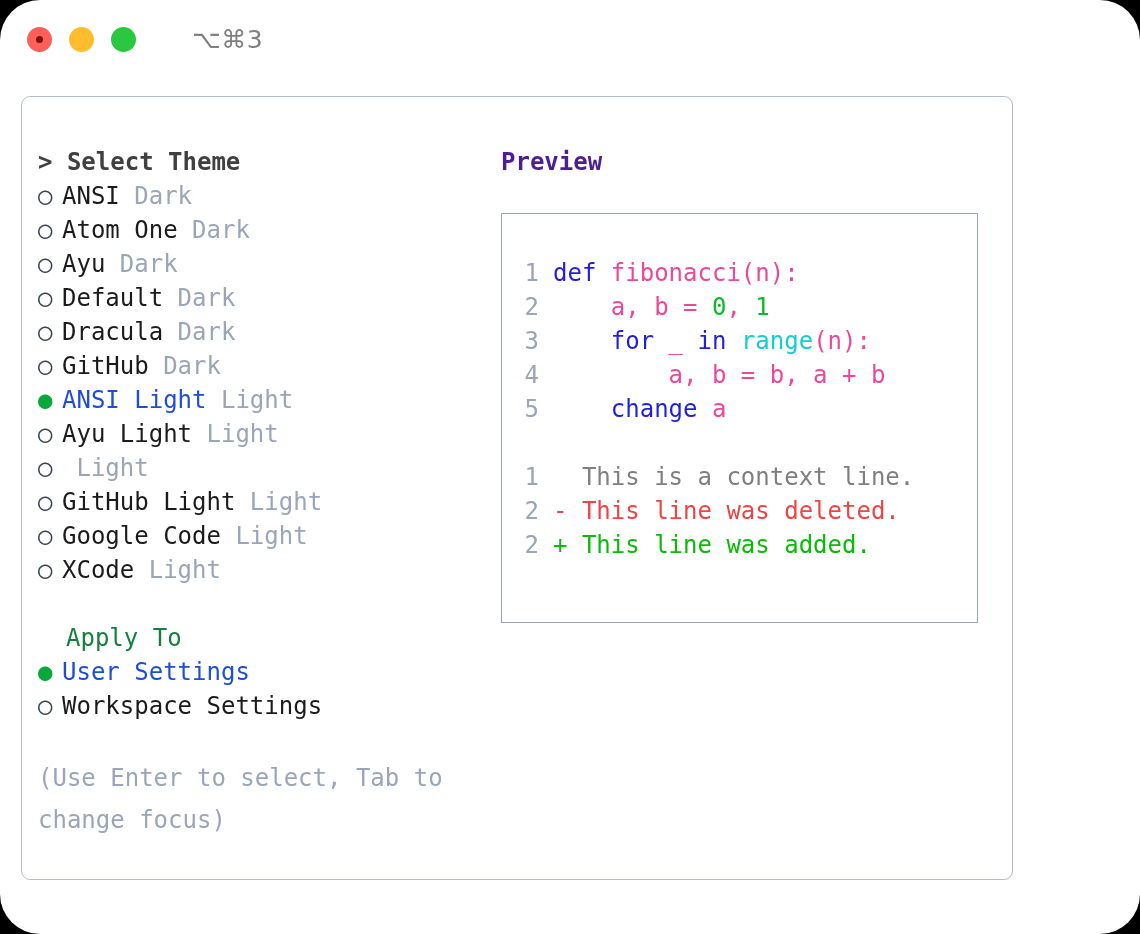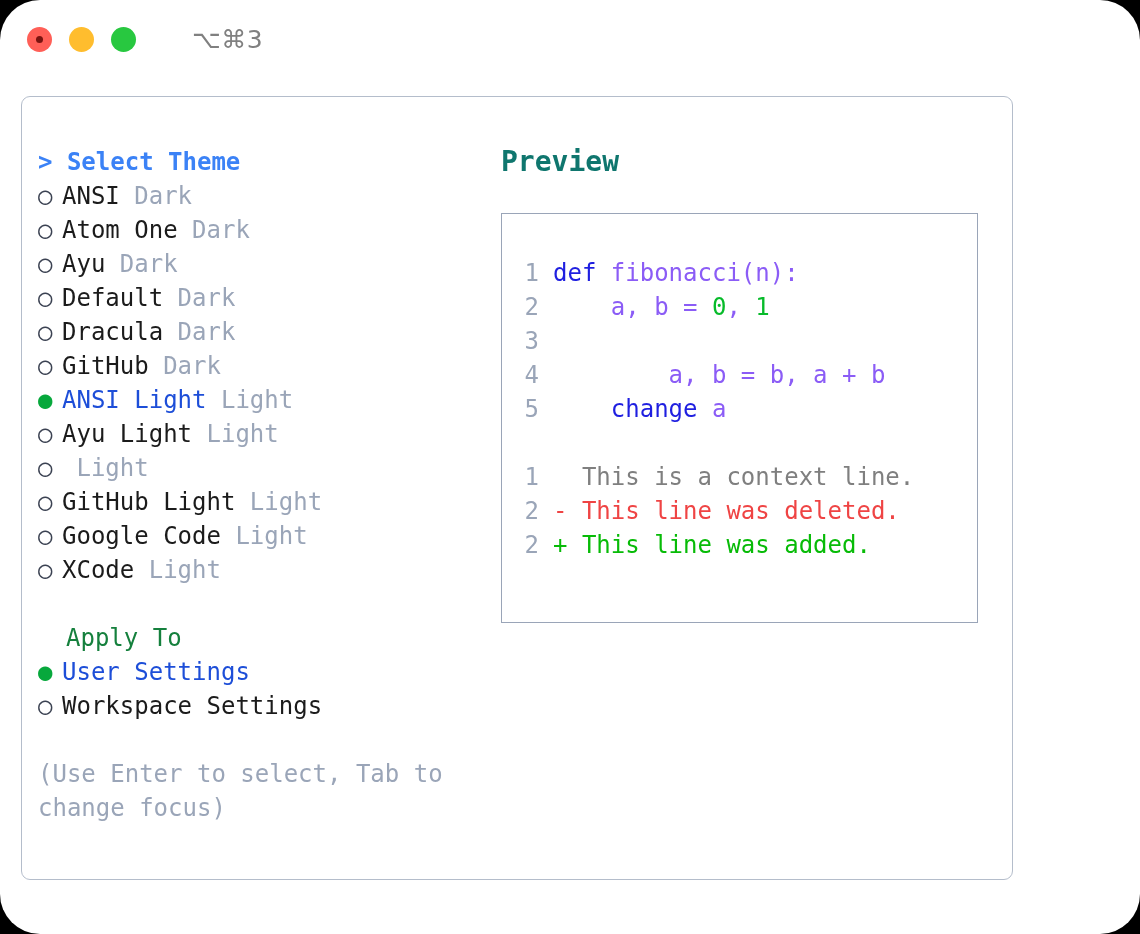--- a/index.html
+++ b/index.html
@@ -88,21 +88,21 @@
   
   .left-col {
     position: absolute;
     left: 16px;
     top: 48px;
     width: 460px;
   }
   .section-title {
     font-size: 24px;
     font-weight: bold;
-    color: #3b82f6;
+    color: #404040;
     line-height: 34px;
     white-space: pre;
   }
   .list { margin: 0; padding: 0; }
   .row {
     display: flex;
     align-items: baseline;
     line-height: 34px;
     height: 34px;
     font-size: 24px;
@@ -127,35 +127,35 @@
     line-height: 34px;
     height: 34px;
     padding-left: 28px;
     white-space: pre;
   }
 
   .hint {
     margin-top: 34px;
     font-size: 24px;
     color: #9aa5b8;
-    line-height: 34px;
+    line-height: 42px;
     width: 410px;
   }
 
   
   .right-col {
     position: absolute;
     left: 479px;
     top: 48px;
     width: 500px;
   }
   .preview-title {
-    font-size: 28px;
+    font-size: 24px;
     font-weight: bold;
-    color: #0f766e;
+    color: #4c1d95;
     line-height: 34px;
     white-space: pre;
   }
   .preview-box {
     margin-top: 34px;
     width: 477px;
     height: 410px;
     border: 1px solid #9aa5b8;
     box-sizing: border-box;
     background: #ffffff;
@@ -179,21 +179,21 @@
     color: #9aa5b8;
     width: 24px;
     flex: 0 0 24px;
     text-align: right;
     margin-right: 14px;
   }
   .code-text { white-space: pre; }
   .tok-kw   { color: #1f1fe0; }
   .tok-num  { color: #07bb2a; }
   .tok-fn   { color: #10cfcf; }
-  .tok-txt  { color: #8b5cf6; }
+  .tok-txt  { color: #ec4899; }
   .diff-gap { height: 34px; }
   .diff-ctx  { color: #7f7f7f; }
   .diff-del  { color: #ef4444; }
   .diff-add  { color: #07bb07; }
 </style>
 </head>
 <body>
 
 <div class="canvas">
 
@@ -240,21 +240,21 @@
       </div>
 
       <div class="right-col">
         <div class="preview-title">Preview</div>
 
         <div class="preview-box">
           <div class="code-area">
             <div id="code-lines">
                 <div class="code-line"><span class="lineno">1</span><span class="code-text"><span class="tok-kw">def</span><span class="tok-txt"> fibonacci(n):</span></span></div>
                 <div class="code-line"><span class="lineno">2</span><span class="code-text"><span class="tok-txt">    a, b = </span><span class="tok-num">0</span><span class="tok-txt">, </span><span class="tok-num">1</span></span></div>
-                <div class="code-line"><span class="lineno">3</span></div>
+                <div class="code-line"><span class="lineno">3</span><span class="code-text"><span class="tok-txt">    </span><span class="tok-kw">for</span><span class="tok-txt"> _ </span><span class="tok-kw">in</span><span class="tok-txt"> </span><span class="tok-fn">range</span><span class="tok-txt">(n):</span></span></div>
                 <div class="code-line"><span class="lineno">4</span><span class="code-text"><span class="tok-txt">        a, b = b, a + b</span></span></div>
                 <div class="code-line"><span class="lineno">5</span><span class="code-text"><span class="tok-txt">    </span><span class="tok-kw">change</span><span class="tok-txt"> a</span></span></div>
               </div>
             <div class="diff-gap"></div>
             <div id="diff-lines">
                 <div class="diff-line"><span class="lineno">1</span><span class="code-text diff-ctx">  This is a context line.</span></div>
                 <div class="diff-line"><span class="lineno">2</span><span class="code-text diff-del">- This line was deleted.</span></div>
                 <div class="diff-line"><span class="lineno">2</span><span class="code-text diff-add">+ This line was added.</span></div>
               </div>
           </div>

